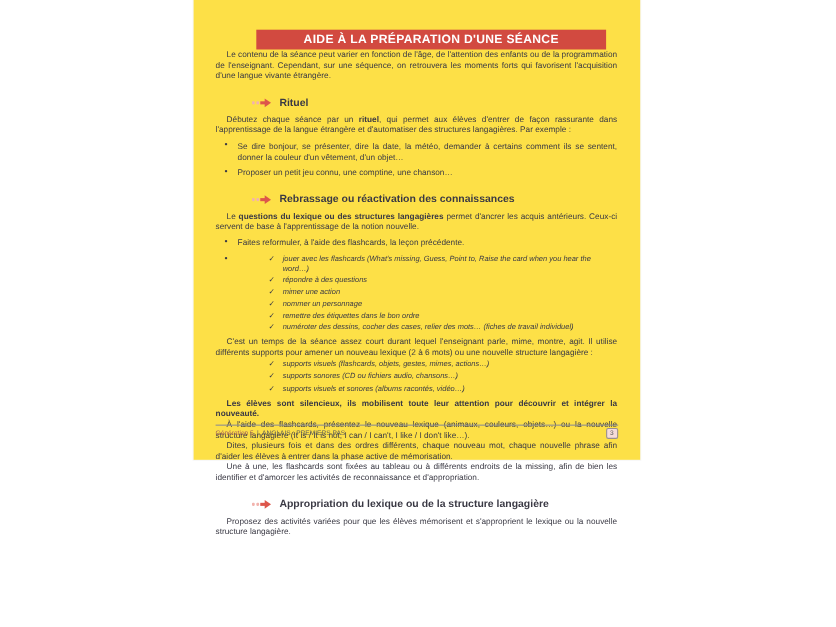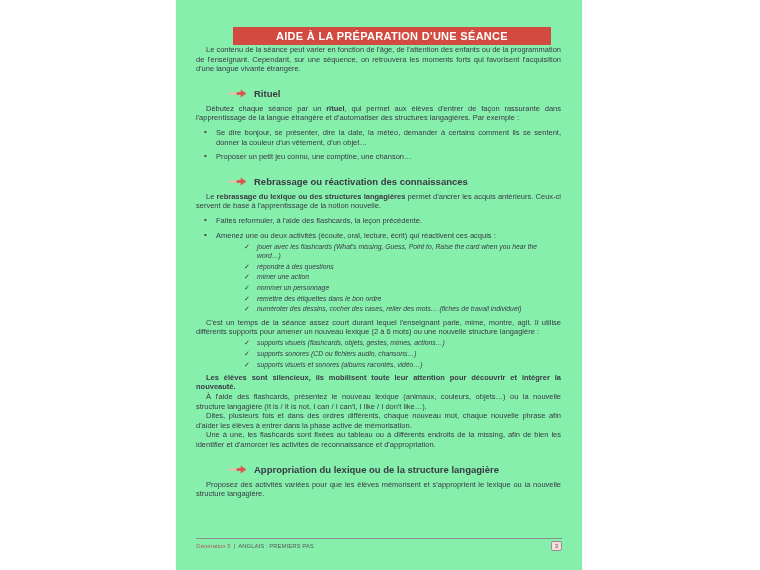--- a/index.html
+++ b/index.html
@@ -2,22 +2,22 @@
 <html><head>
 <meta charset="utf-8">
 <style>
   html,body{margin:0;padding:0;}
   body{
     width:760px;height:570px;background:#ffffff;overflow:hidden;
     font-family:"Liberation Sans", sans-serif;
     -webkit-font-smoothing:antialiased;
   }
   .page{
-    position:absolute;left:176px;top:0;width:406px;height:570px;
-    background:#86efac;box-shadow:0 0 0 1px rgba(0,0,0,0.03);
+    position:absolute;left:176px;top:0;width:406px;height:418px;
+    background:#fde047;box-shadow:0 0 0 1px rgba(0,0,0,0.03);
   }
   .content{position:absolute;left:20px;right:21px;top:0;}
   .banner{
     margin:27px 0 0 37px;width:318px;height:18px;line-height:18px;
     text-align:center;color:#ffffff;font-weight:bold;font-size:11px;
     letter-spacing:0.3px;
   }
   .intro{
     font-size:7.5px;line-height:9.6px;text-align:justify;
     text-indent:10px;color:#3a3944;
@@ -83,23 +83,23 @@
         <div class="sec">
           <div class="sec-heading">
             <svg width="18" height="9" viewBox="0 0 18 9">
               <rect x="0" y="3.1" width="2.6" height="2.8" rx="1" fill="#f2b3ad"></rect>
               <rect x="4" y="3.1" width="2.6" height="2.8" rx="1" fill="#f2b3ad"></rect>
               <rect x="7.6" y="3.1" width="5" height="2.8" fill="#dd564b"></rect>
               <polygon points="11.6,0.6 17.4,4.5 11.6,8.4" fill="#dd564b"></polygon>
             </svg>
             <span>Rebrassage ou réactivation des connaissances</span>
           </div>
-          <div class="para"><span>Le </span><span class="b">rebrassage du lexique ou des structures langagières</span><span> permet d'ancrer les acquis antérieurs. Ceux-ci servent de base à l'apprentissage de la notion nouvelle.</span></div>
+          <div class="para"><span>Le </span><span class="b">questions du lexique ou des structures langagières</span><span> permet d'ancrer les acquis antérieurs. Ceux-ci servent de base à l'apprentissage de la notion nouvelle.</span></div>
           <div class="bullet"><span class="bullet-dot">•</span><span>Faites reformuler, à l'aide des flashcards, la leçon précédente.</span></div>
-          <div class="bullet"><span class="bullet-dot">•</span><span>Amenez une ou deux activités (écoute, oral, lecture, écrit) qui réactivent ces acquis :</span></div>
+          <div class="bullet"><span class="bullet-dot">•</span></div>
           <div class="check"><span class="check-mark">✓</span><span>jouer avec les flashcards (What's missing, Guess, Point to, Raise the card when you hear the word…)</span></div>
           <div class="check"><span class="check-mark">✓</span><span>répondre à des questions</span></div>
           <div class="check"><span class="check-mark">✓</span><span>mimer une action</span></div>
           <div class="check"><span class="check-mark">✓</span><span>nommer un personnage</span></div>
           <div class="check"><span class="check-mark">✓</span><span>remettre des étiquettes dans le bon ordre</span></div>
           <div class="check"><span class="check-mark">✓</span><span>numéroter des dessins, cocher des cases, relier des mots… (fiches de travail individuel)</span></div>
         </div>
         <div class="sec">
           <div class="para"><span>C'est un temps de la séance assez court durant lequel l'enseignant parle, mime, montre, agit. Il utilise différents supports pour amener un nouveau lexique (2 à 6 mots) ou une nouvelle structure langagière :</span></div>
           <div class="check"><span class="check-mark">✓</span><span>supports visuels (flashcards, objets, gestes, mimes, actions…)</span></div>

